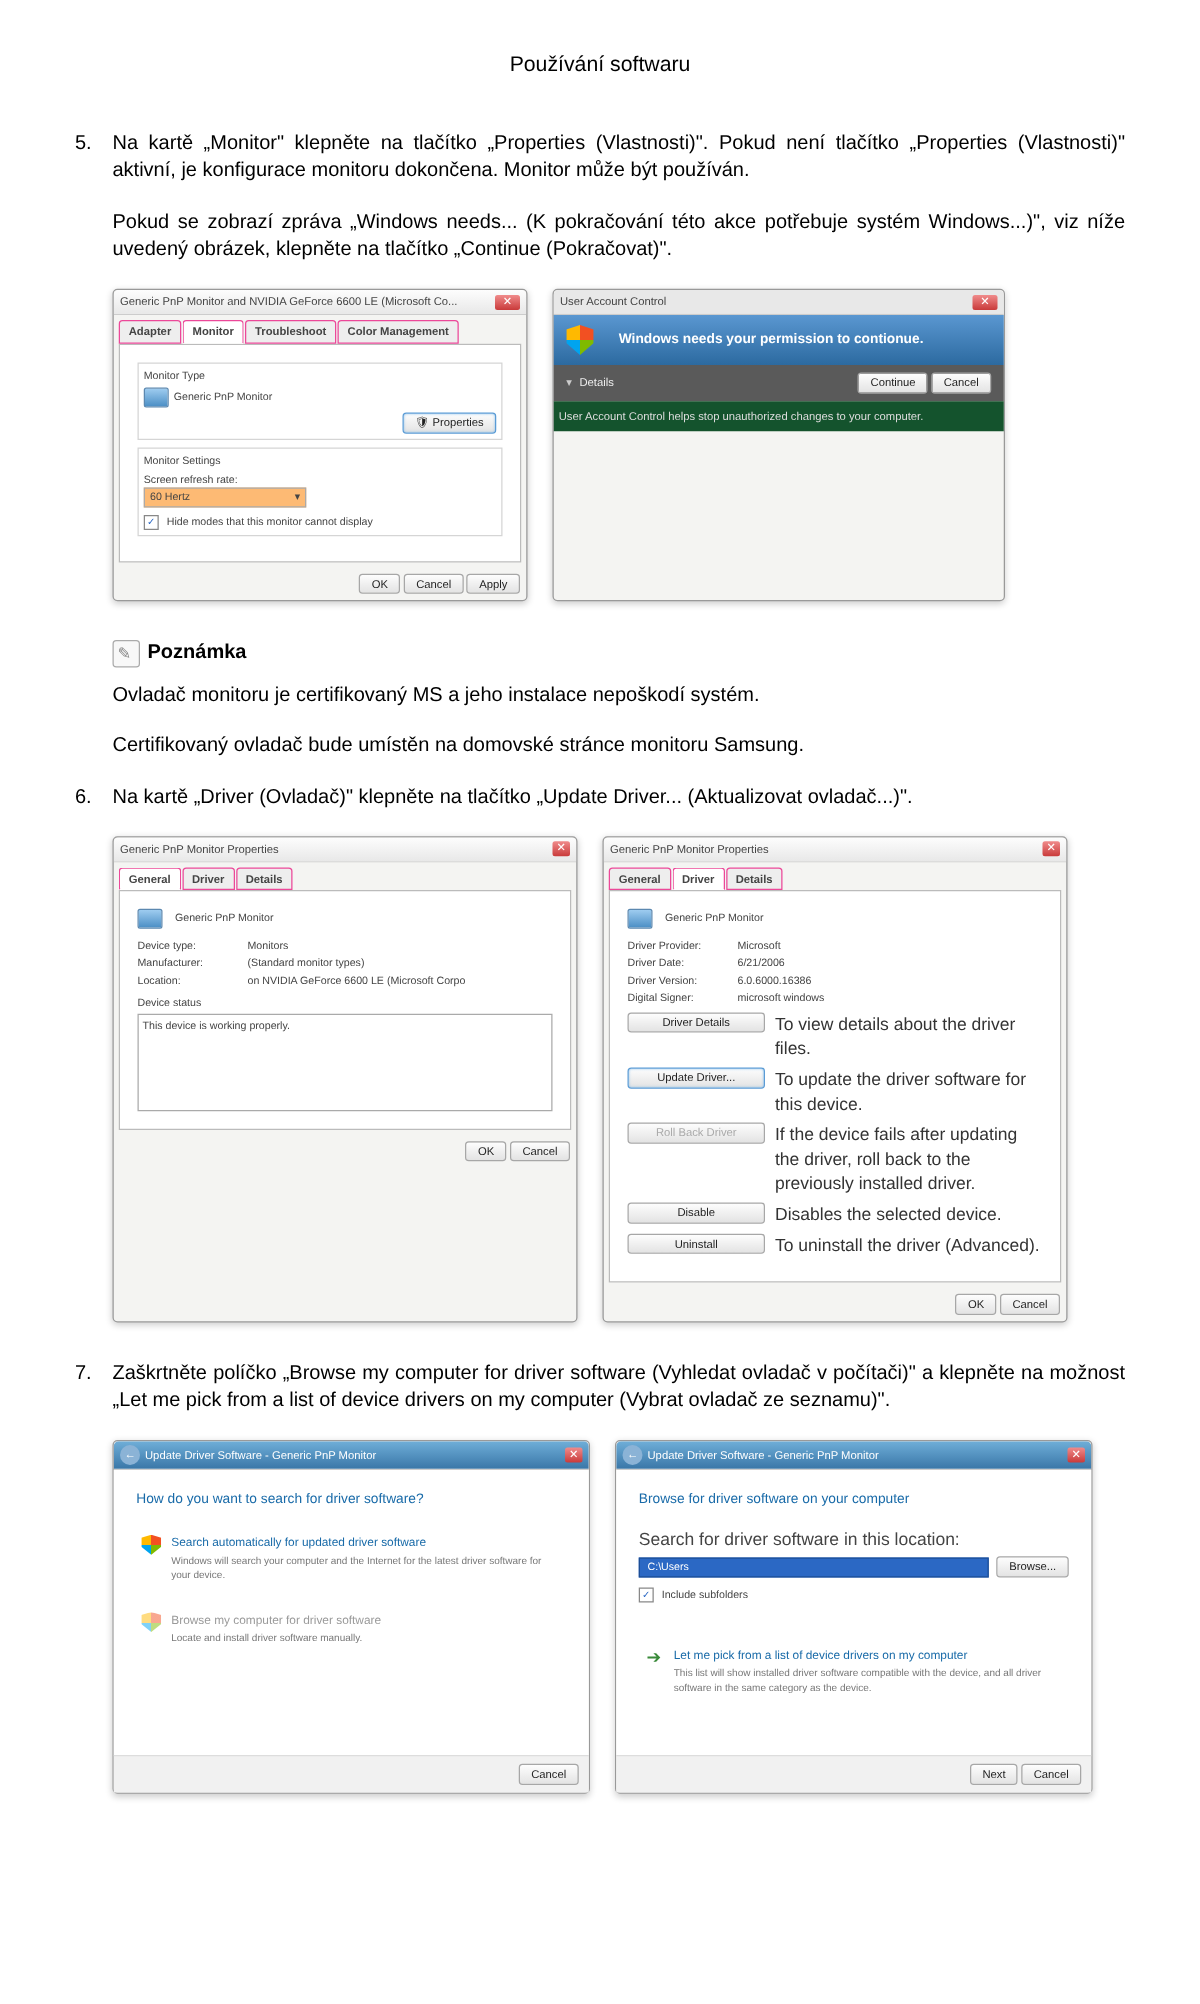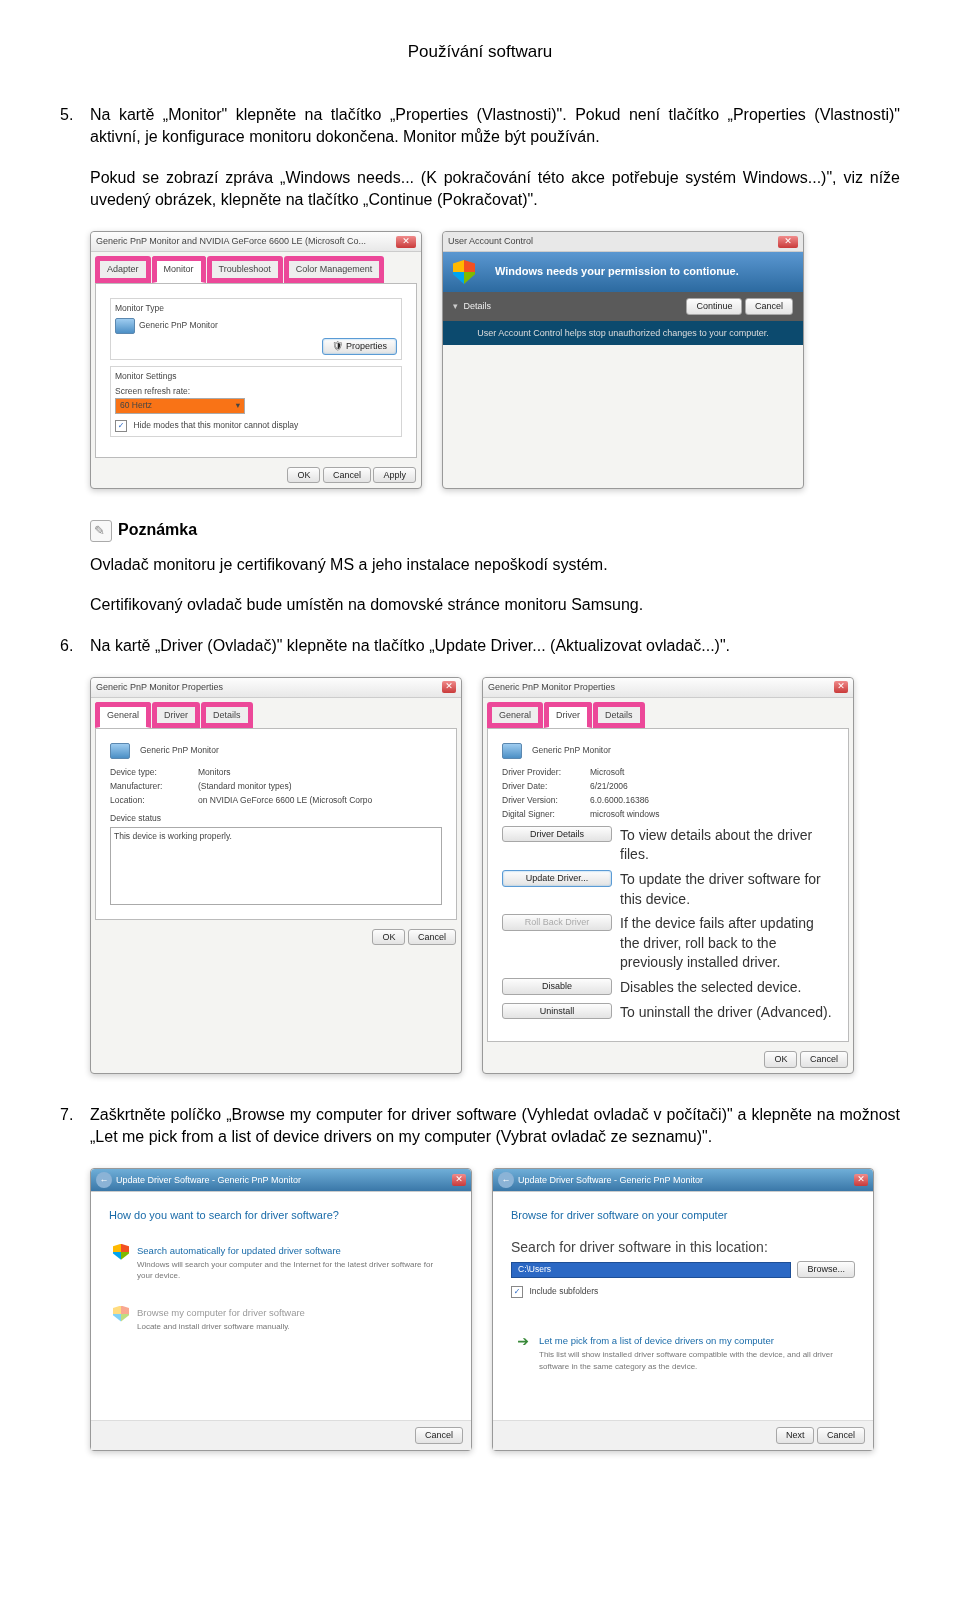--- a/index.html
+++ b/index.html
@@ -77,24 +77,25 @@
   }
   .closebtn-small { width:14px; }
   .tabs {
     display: flex;
     gap: 0;
     padding: 4px 4px 0 4px;
     font-size: 9px;
   }
   .tab {
     padding: 2px 7px;
-    border: 5px solid #ec4899;
+    border: 1px solid #ec4899;
     background: #eee;
     border-radius: 3px 3px 0 0;
     margin-right: 1px;
+    font-weight: bold;
   }
   .tab.active {
     background: white;
     border-bottom: 1px solid white;
     position: relative;
     z-index: 2;
   }
   .panel {
     background: white;
     border: 1px solid #bbb;
@@ -123,21 +124,21 @@
     border: 1px solid #a7a7a7;
     background: linear-gradient(#fdfdfd,#e3e3e3);
     border-radius: 3px;
     padding: 1px 9px;
     font-size: 9px;
     color: #222;
   }
   .btn.blue { border-color:#5a9bd5; box-shadow:0 0 2px #7fb9e8 inset; }
   .select {
     border: 1px solid #aaa;
-    background: #f97316;
+    background: #fdba74;
     padding: 1px 4px;
     font-size: 8.5px;
     display: inline-block;
     width: 120px;
   }
   .btnrow {
     text-align: right;
     padding: 5px;
   }
   .uac {
@@ -183,25 +184,24 @@
   .uac-dark {
     background: #5a5a5a;
     color: #eee;
     padding: 6px 10px;
     display: flex;
     align-items: center;
     justify-content: space-between;
     gap: 6px;
   }
   .uac-foot {
-    background: #0c4a6e;
+    background: #14532d;
     color: #ddd;
     font-size: 9px;
-    padding: 6px 14px;
-    text-align: center;
+    padding: 6px 4px;
   }
   .note-row {
     display: flex;
     align-items: center;
     gap: 6px;
     margin: 20px 0 12px 30px;
   }
   .note-icon {
     width: 20px;
     height: 20px;

